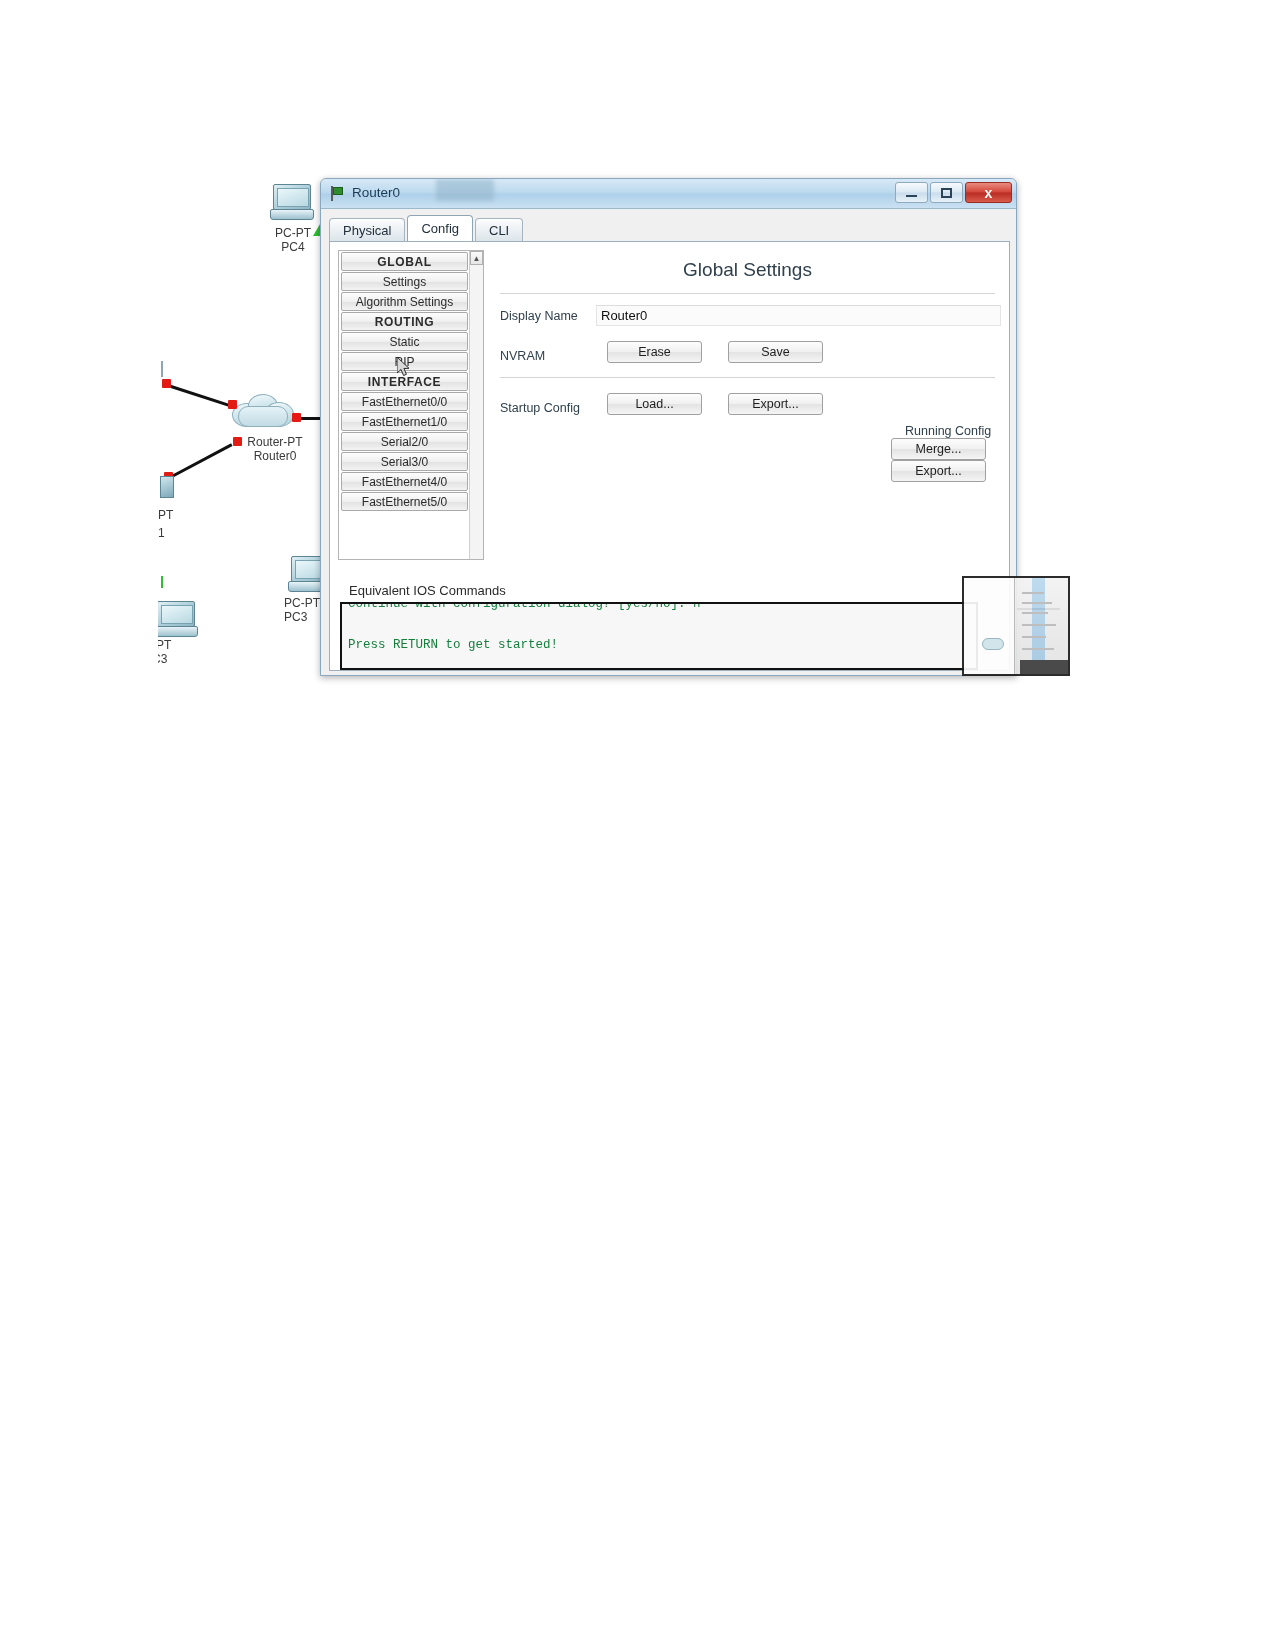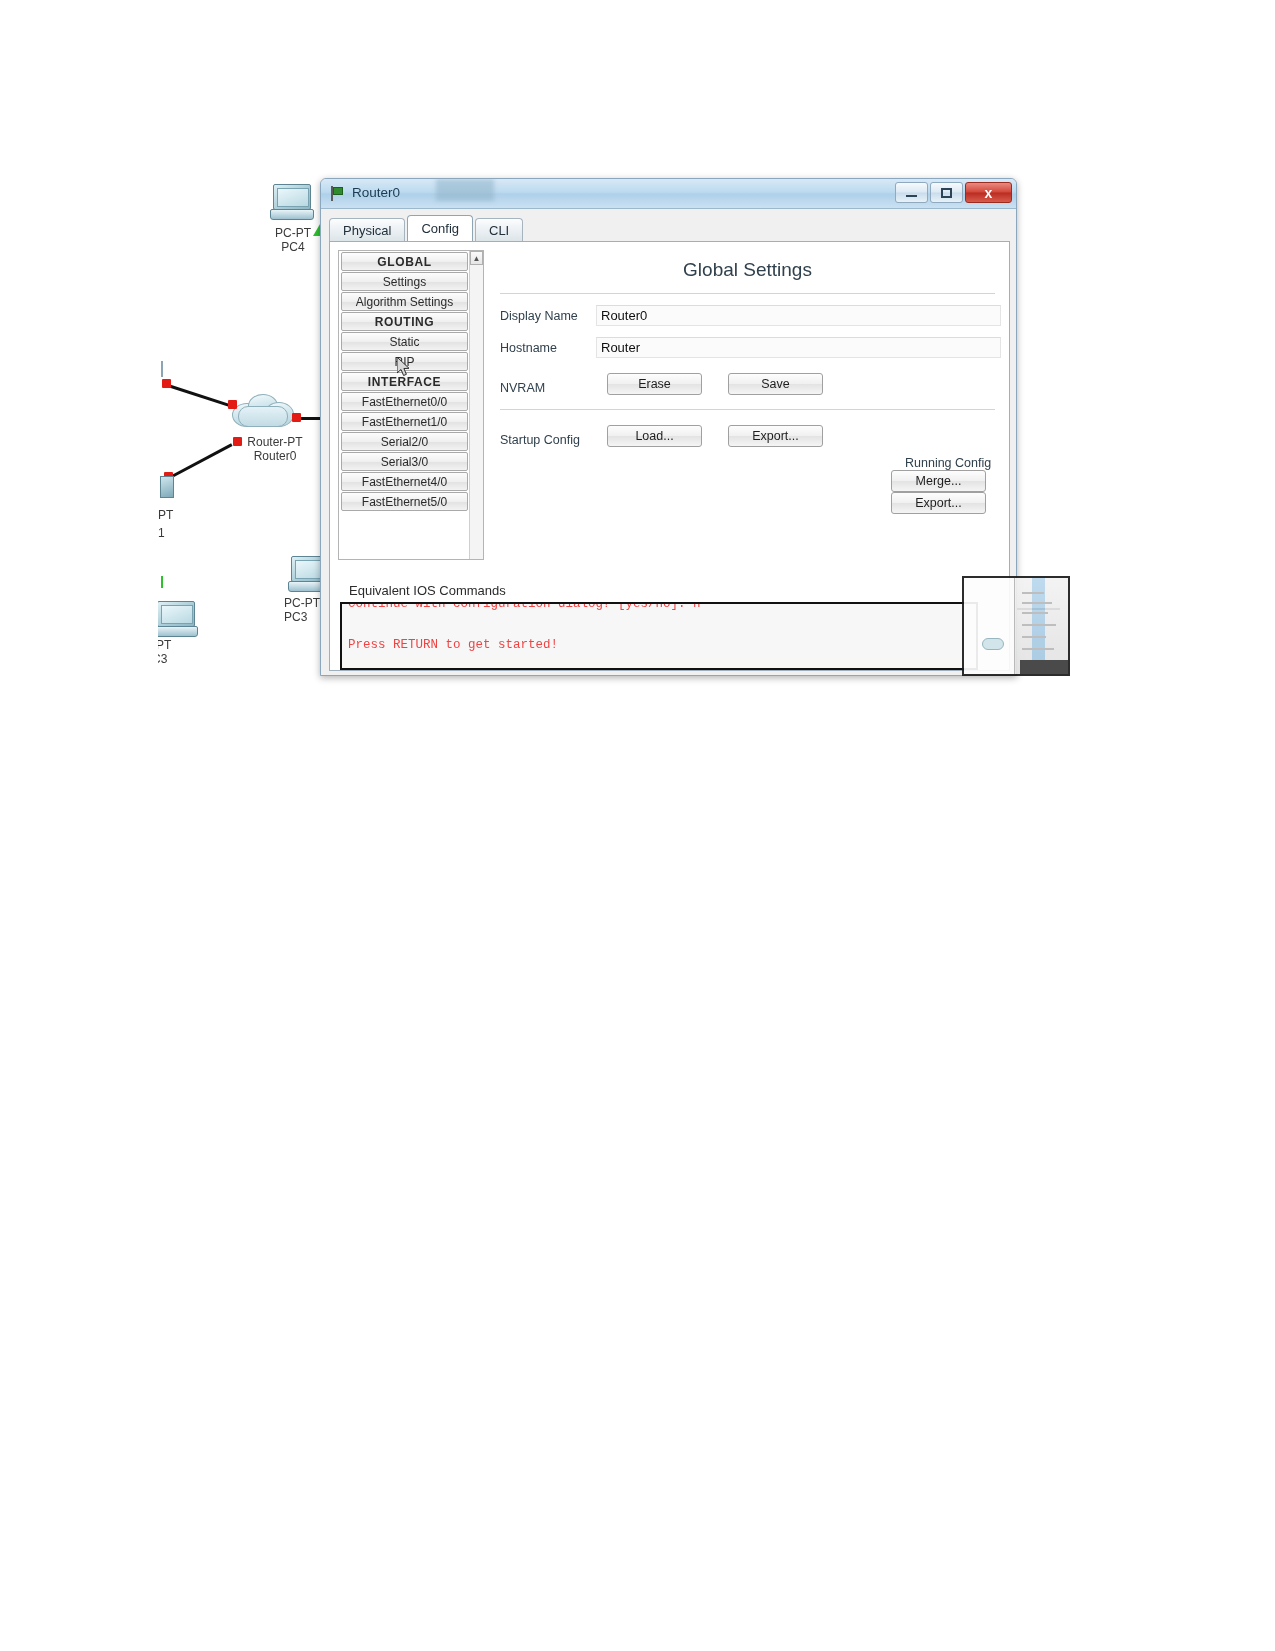--- a/index.html
+++ b/index.html
@@ -269,21 +269,21 @@
     position: absolute;
     left: 10px; bottom: 0;
     width: 638px; height: 68px;
     background: #f7f7f7;
     border: 2px solid #111111;
     overflow: hidden;
   }
   .ios-line {
     font-family: "Liberation Mono", monospace;
     font-size: 12.5px;
-    color: #ef4444;
+    color: #15803d;
     white-space: pre;
     padding-left: 6px;
   }
   .ios-line.l1 { margin-top: -7px; }
   .ios-line.l2 { margin-top: 27px; }
 
   
   .thumb {
     position: absolute;
     left: 962px; top: 576px;
@@ -438,24 +438,20 @@
 
       <div class="content">
         <div class="gs-title">Global Settings</div>
         <div class="hr"></div>
 
         <div class="field-row">
           <div class="field-label">Display Name</div>
           <div class="field-input">Router0</div>
         </div>
 
-        <div class="field-row">
-          <div class="field-label">Hostname</div>
-          <div class="field-input">Router</div>
-        </div>
 
         <div class="btn-row">
           <div class="field-label">NVRAM</div>
           <div class="pbtn">Erase</div>
           <div class="pbtn">Save</div>
         </div>
 
         <div class="hr2"></div>
 
         <div class="btn-row">

